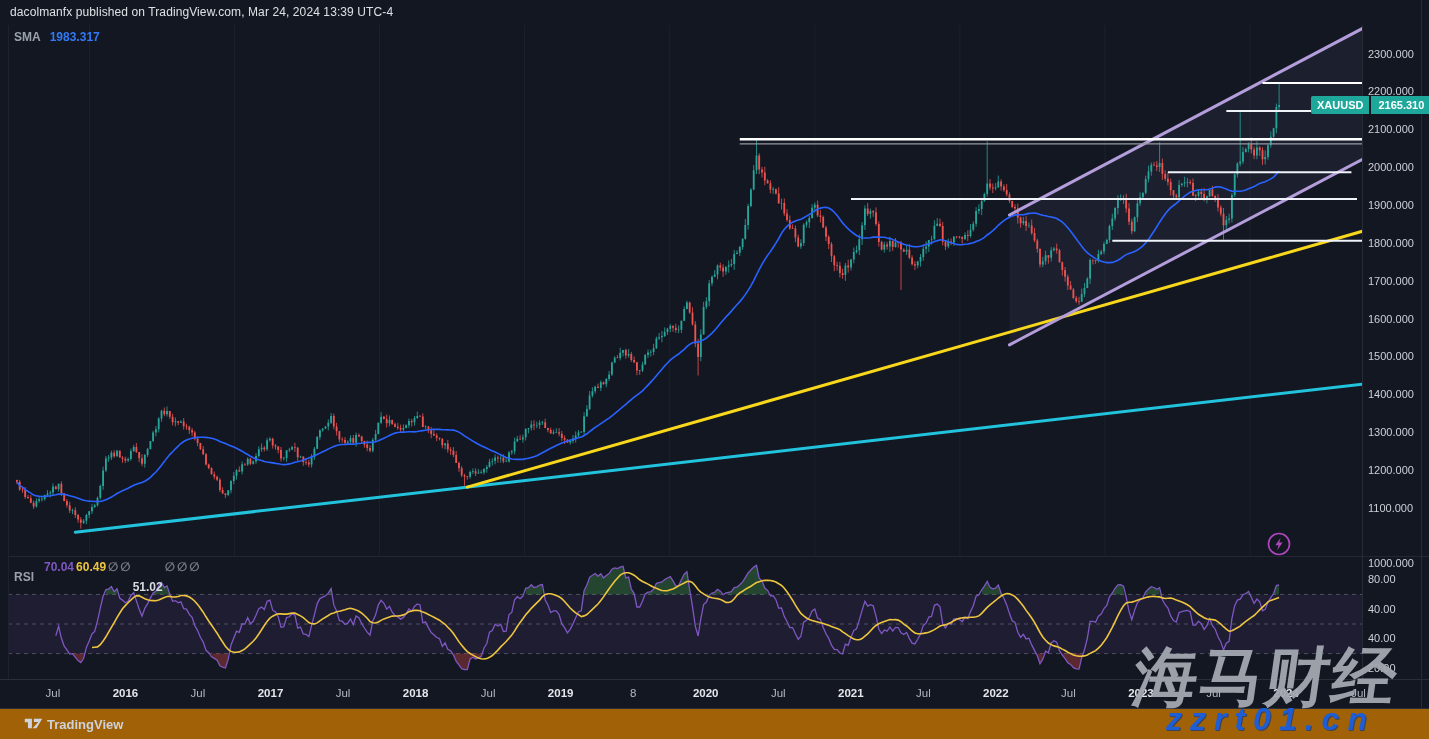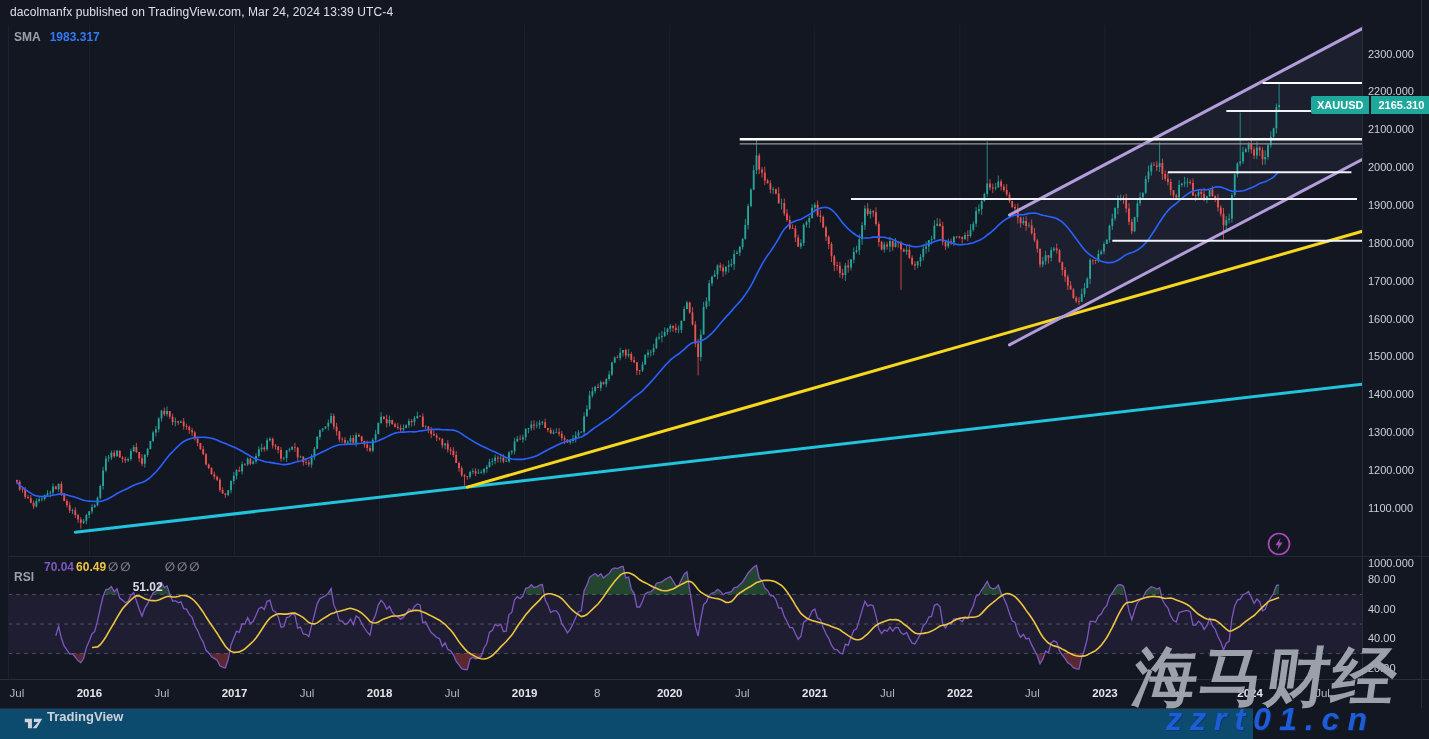--- a/index.html
+++ b/index.html
@@ -9,30 +9,30 @@
     font-family:"Liberation Sans","DejaVu Sans",sans-serif;
     -webkit-font-smoothing:antialiased;
   }
   .abs{position:absolute;}
   #chart-svg{position:absolute;left:0;top:0;}
   .hdr{left:10px;top:5px;font-size:12px;color:#dde1e6;letter-spacing:.1px;}
   .legend{left:14px;top:30px;font-size:12px;font-weight:700;color:#9ba1ab;}
   .legend .val{color:#3179f5;margin-left:9px;}
   .rsi-legend{left:14px;top:560px;font-size:12px;font-weight:700;color:#9ba1ab;display:flex;gap:10px;align-items:center;}
   .axis-label{position:absolute;left:1368px;font-size:11px;color:#ccd0d8;white-space:nowrap;}
-  .time-label{position:absolute;top:687px;font-size:11.5px;transform:translateX(-50%);white-space:nowrap;}
+  .time-label{position:absolute;top:687px;font-size:11.5px;transform:translateX(-50%);white-space:nowrap;margin-left:36px;}
   .time-label.month{color:#b4b8c1;}
   .time-label.year{color:#e4e6ea;font-weight:600;}
   .vline{position:absolute;width:1px;background:#262b36;}
   .hline{position:absolute;height:1px;background:#232734;}
   .price-tag{position:absolute;left:1311px;top:96px;display:flex;height:18px;font-size:11px;font-weight:700;color:#ffffff;border-radius:2px;overflow:hidden;}
   .price-tag .sym{background:#1ea89b;padding:0 6px;display:flex;align-items:center;}
   .price-tag .gap{width:2px;background:#131722;}
   .price-tag .px{background:#1ea89b;padding:0 7px;display:flex;align-items:center;}
-  .footer{left:0;top:708px;width:1253px;height:31px;background:#0c4a6e;border-top:1px solid #2a2e39;display:flex;align-items:flex-start;}
+  .footer{left:0;top:708px;width:1429px;height:31px;background:#a16207;border-top:1px solid #2a2e39;display:flex;align-items:center;}
   .footer .brand{margin-left:47px;font-size:13px;font-weight:600;color:#ced2d9;}
   .tv-logo{position:absolute;left:24px;top:716px;}
   .wm-cjk{
     left:1134px;top:634px;font-size:64px;font-weight:800;letter-spacing:2px;
     color:rgba(163,168,177,0.95);transform:skewX(-8deg);white-space:nowrap;z-index:9;
     font-family:"DejaVu Sans","Liberation Sans",sans-serif;
   }
   .wm-url{
     left:1166px;top:701px;font-size:32px;font-weight:800;font-style:italic;letter-spacing:8px;
     color:#1d5ed6;white-space:nowrap;z-index:9;text-shadow:1px 1px 0 rgba(14,48,118,0.65);

